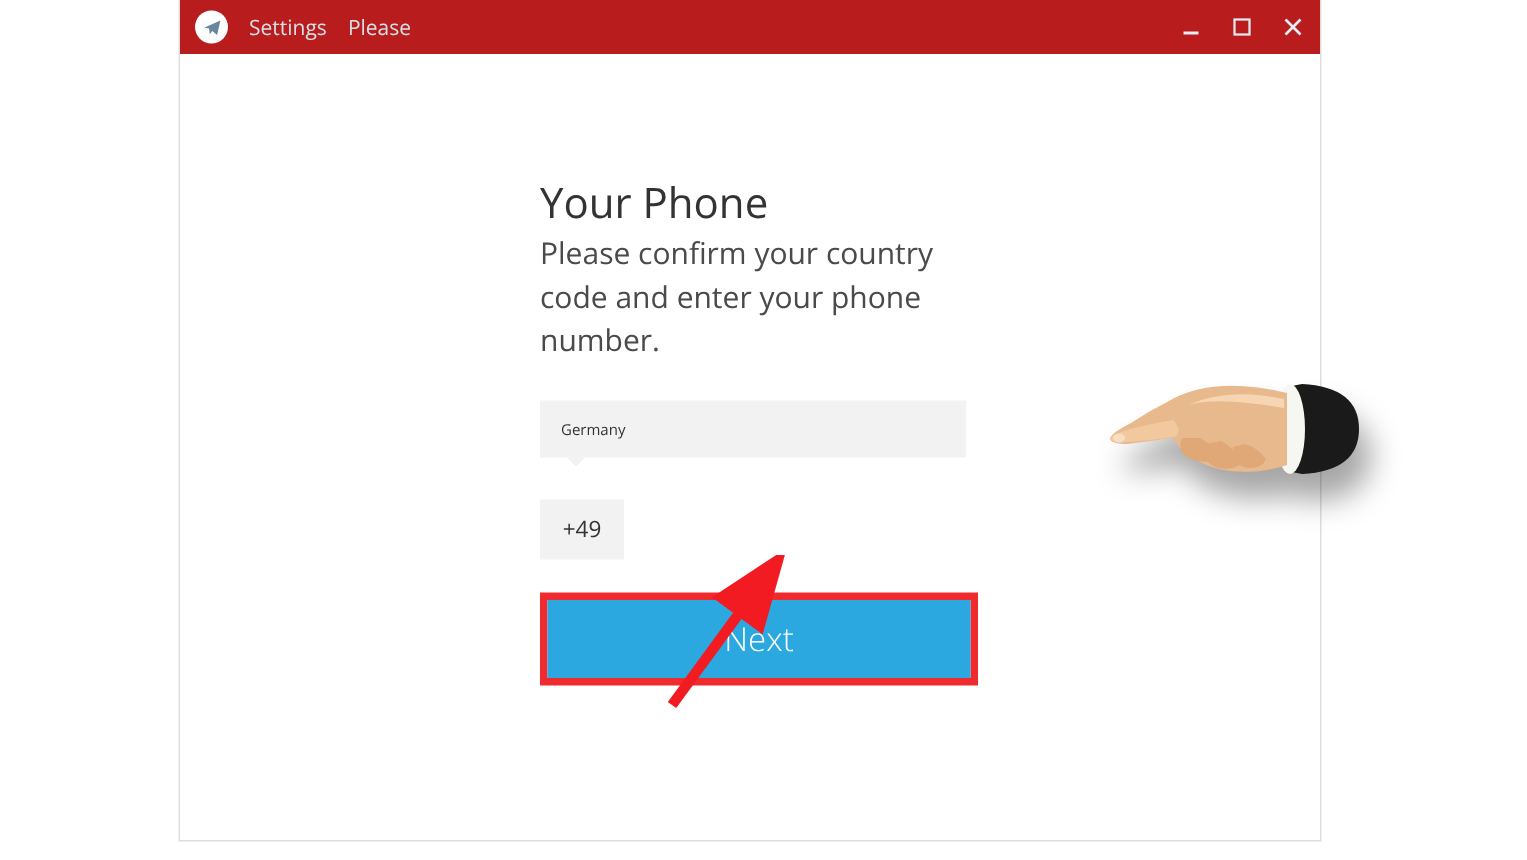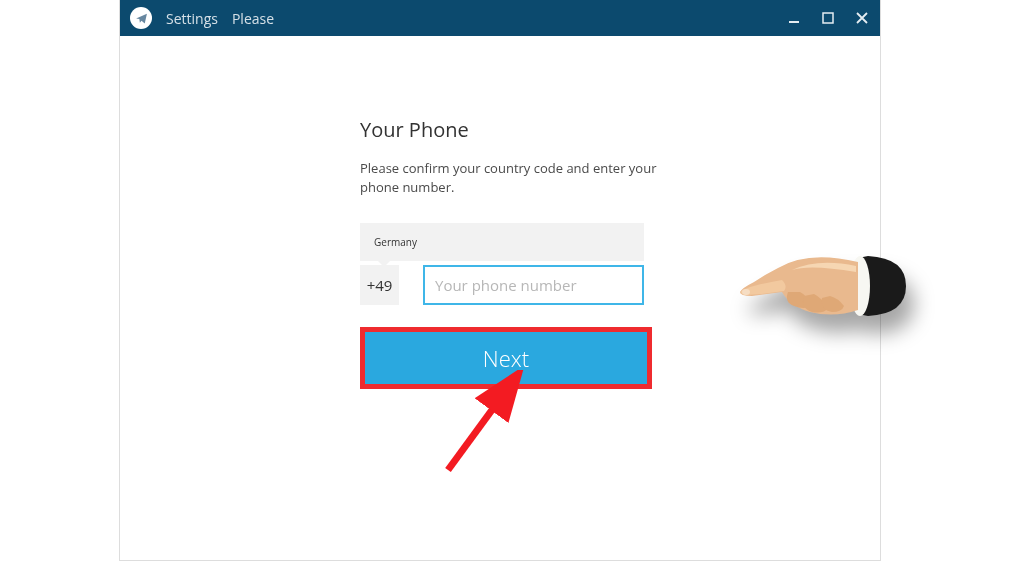--- a/index.html
+++ b/index.html
@@ -15,21 +15,21 @@
       position: absolute;
       left: 120px;
       top: 0;
       width: 760px;
       height: 560px;
       background: #fff;
       box-shadow: 0 0 0 1px #ddd;
     }
     .titlebar {
       height: 36px;
-      background: #0c4a6e;
+      background: #b91c1c;
       display: flex;
       align-items: center;
       padding: 0 10px;
       color: #cdd9e1;
       font-size: 14px;
     }
     .app-icon-wrap {
       width: 22px; height: 22px;
       border-radius: 50%;
       background: #fff;
@@ -45,27 +45,26 @@
     .spacer { flex: 1; }
     .win-controls { display: flex; align-items: center; gap: 18px; color: #e5edf2; }
     .win-ctrl { cursor: pointer; display:flex; align-items:center; justify-content:center; width:16px; height:16px; }
     .content {
       padding: 80px 0 0 240px;
       position: relative;
       width: 100%;
       height: calc(100% - 36px);
     }
     h1 {
-      font-size: 20px;
+      font-size: 28px;
       font-weight: 400;
       color: #333;
-      margin-bottom: 16px;
     }
     .subtitle {
-      font-size: 13px;
+      font-size: 20px;
       color: #4a4a4a;
       line-height: 1.45;
       margin-bottom: 26px;
       max-width: 300px;
     }
     .country-select {
       width: 284px;
       background: #f2f2f2;
       padding: 12px 14px;
       font-size: 10px;
@@ -79,21 +78,21 @@
       left: 18px;
       bottom: -6px;
       width: 0; height: 0;
       border-left: 6px solid transparent;
       border-right: 6px solid transparent;
       border-top: 6px solid #f2f2f2;
     }
     .phone-row {
       display: flex;
       gap: 24px;
-      margin-top: 4px;
+      margin-top: 28px;
       width: 284px;
     }
     .country-code {
       width: 56px;
       background: #f2f2f2;
       display: flex;
       align-items: center;
       justify-content: center;
       font-size: 15px;
       color: #333;
@@ -180,21 +179,20 @@
   </div>
 
   <div class="content">
     <h1>Your Phone</h1>
     <p class="subtitle">Please confirm your country code and enter your phone number.</p>
 
     <div class="country-select">Germany</div>
 
     <div class="phone-row">
       <div class="country-code">+49</div>
-      <input class="phone-input" type="text" placeholder="Your phone number" style="">
     </div>
 
     <div class="next-wrap">
       <button class="next-btn">Next</button>
     </div>
   </div>
 </div>
 
 <svg class="arrow-svg" viewBox="0 0 90 110">
   <defs>

